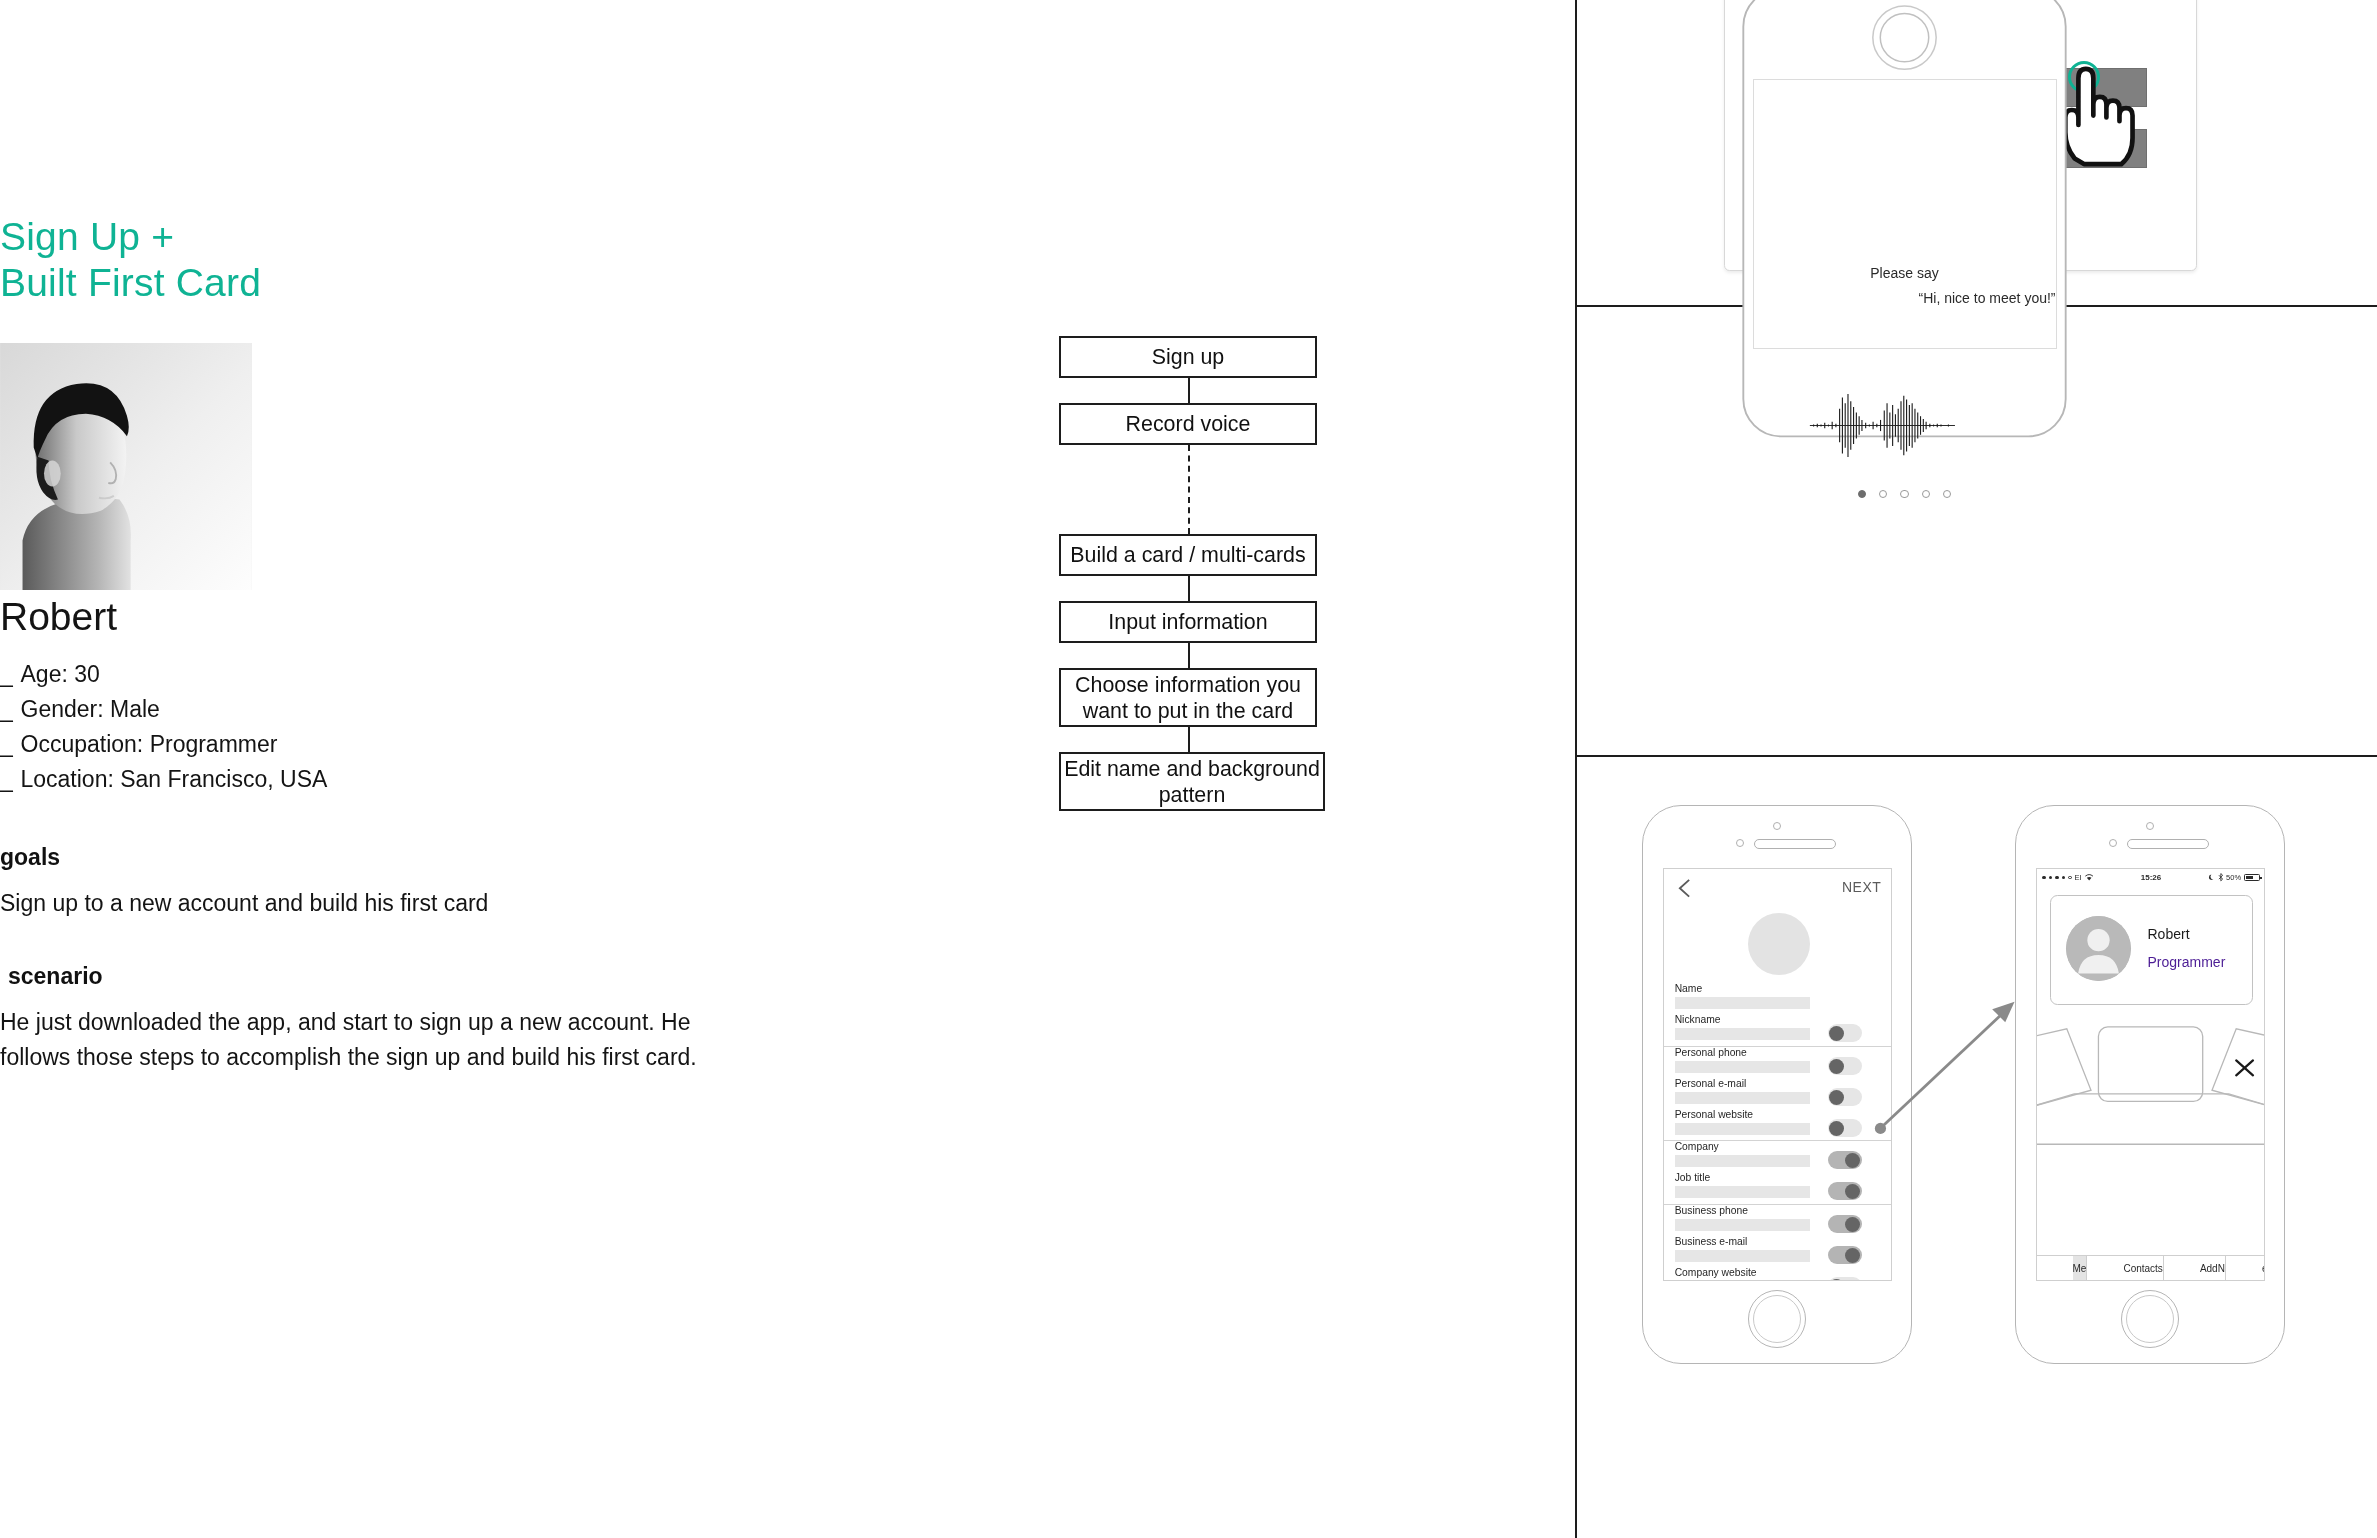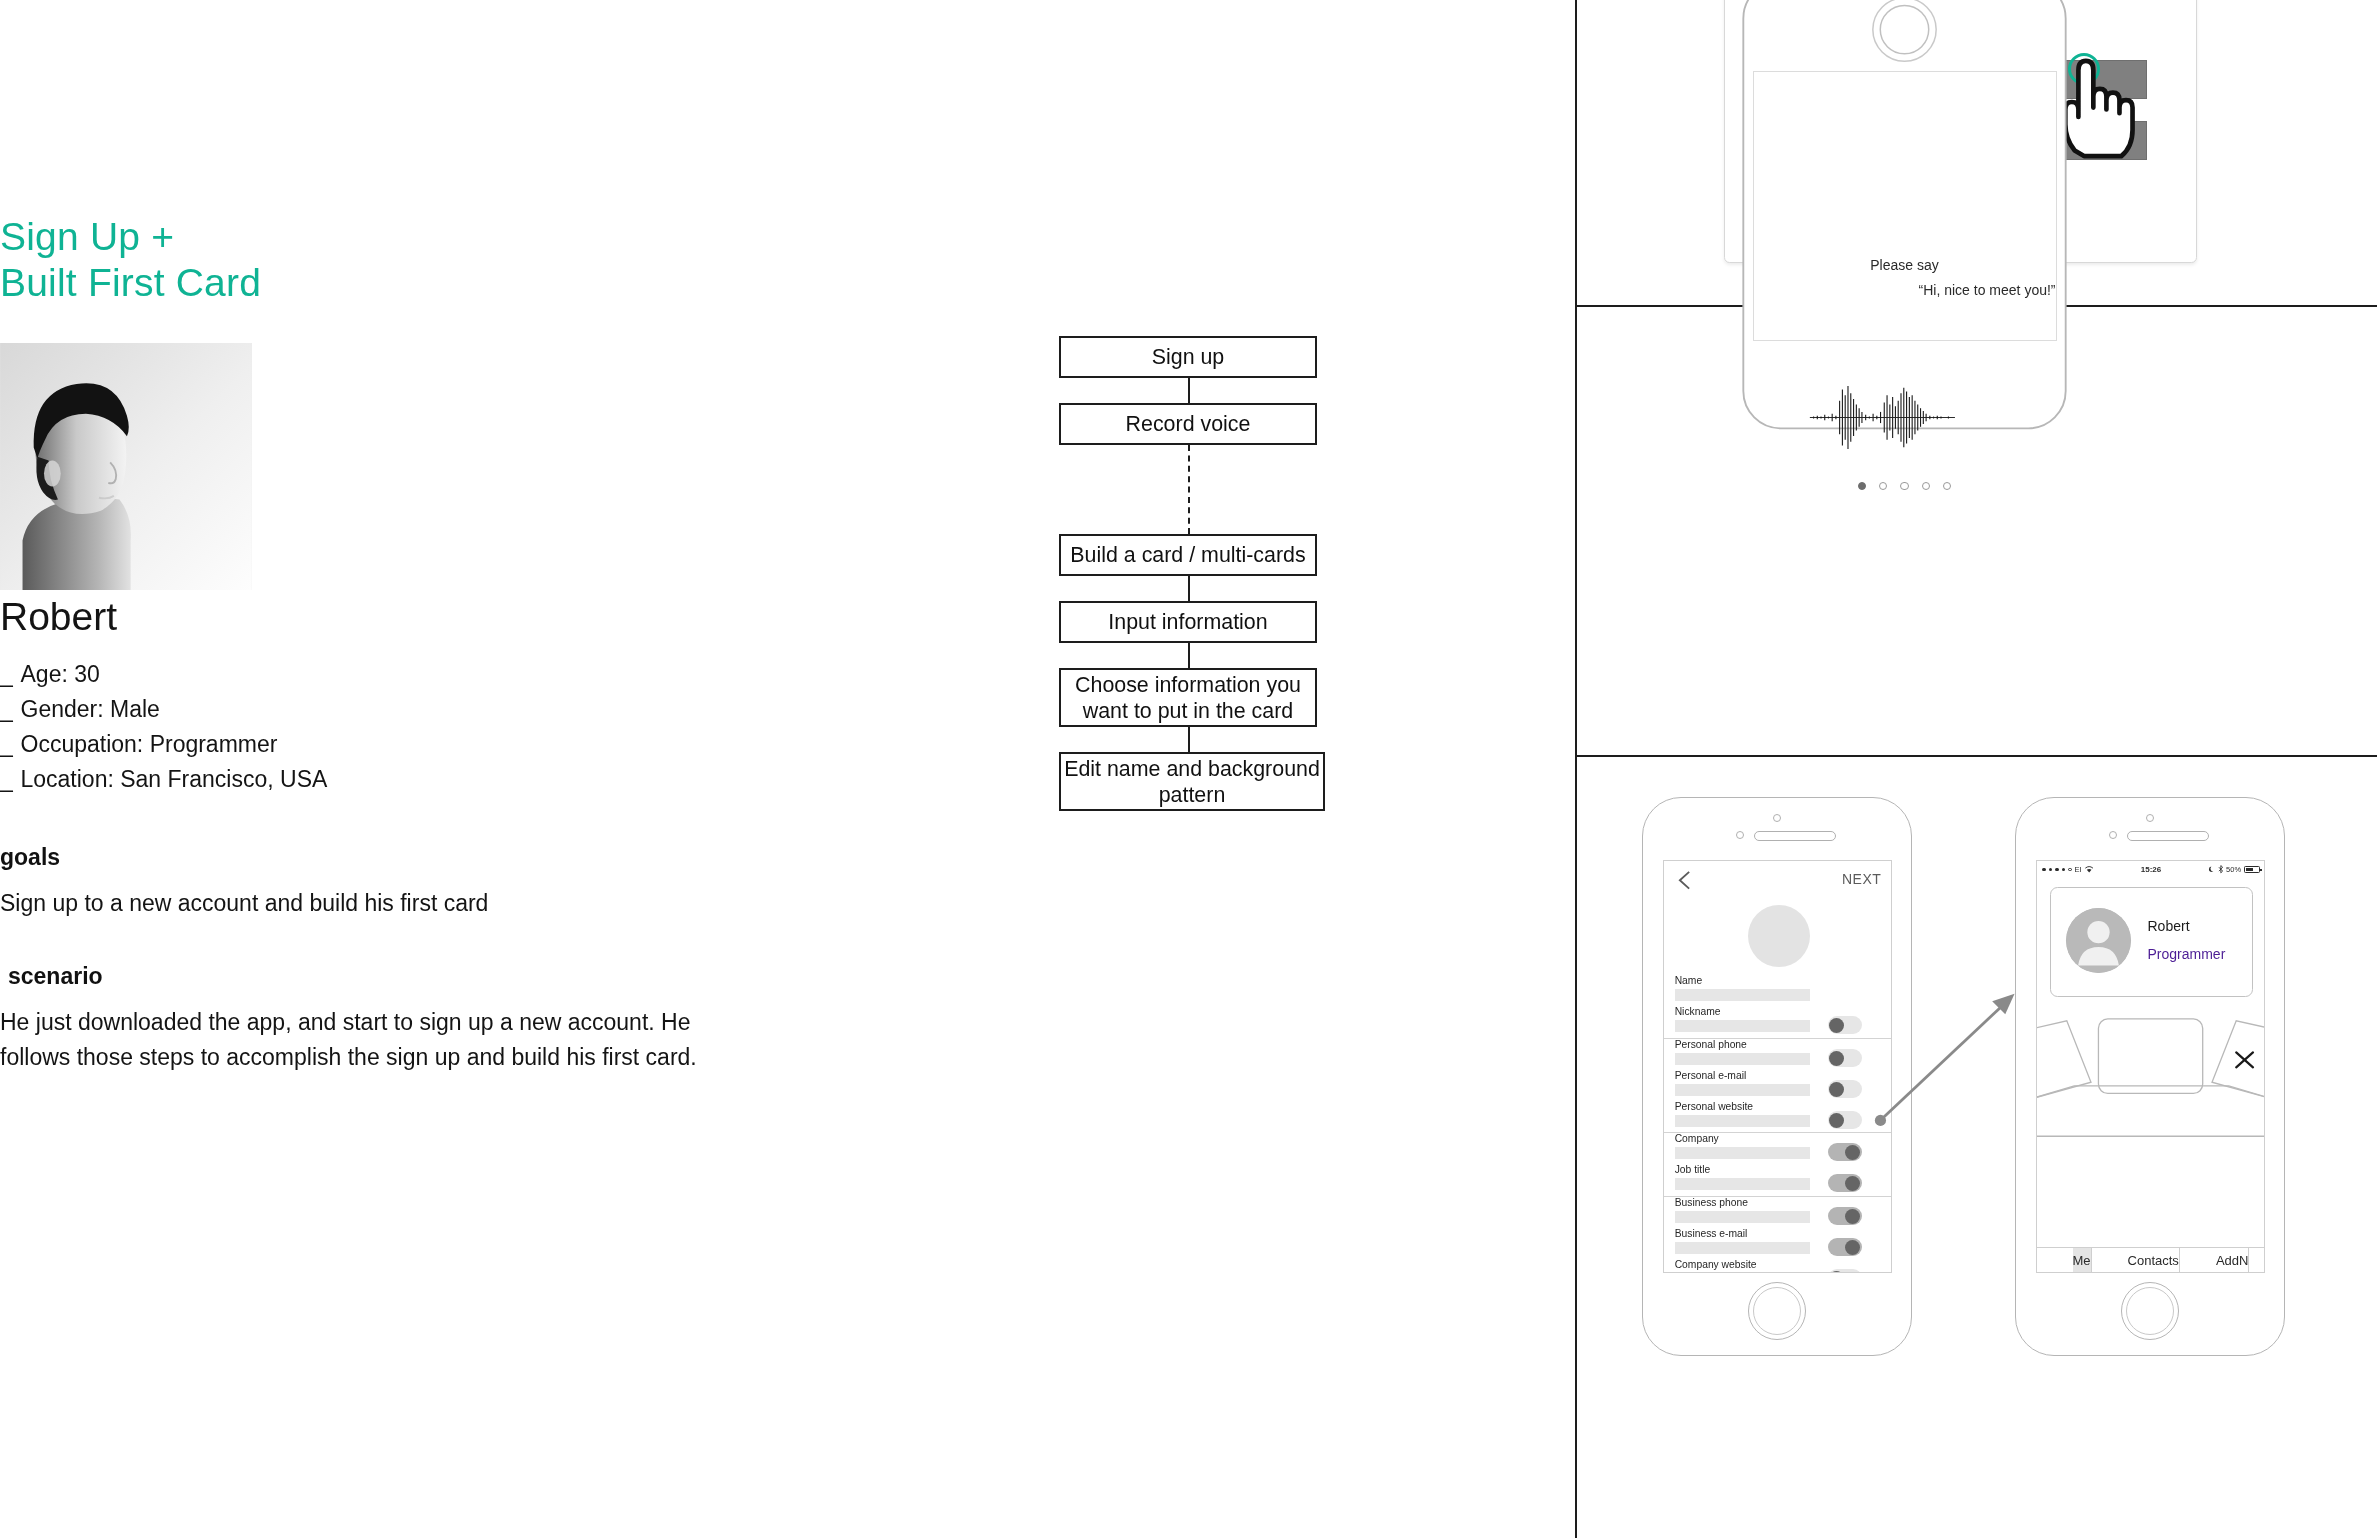--- a/index.html
+++ b/index.html
@@ -34,21 +34,21 @@
 
   
   #flowchart{position:absolute;left:1059px;top:336px;width:261px;}
   .flow-box{position:absolute;border:2.3px solid #1d1d1d;background:#fff;
       display:flex;align-items:center;justify-content:center;text-align:center;
       font-size:21.4px;line-height:26px;color:#111;box-sizing:border-box;}
   .flow-conn{position:absolute;left:129px;width:0;border-left:2.3px solid #1d1d1d;}
   .flow-conn.dashed{border-left-style:dashed;}
 
   
-  #mock-area{position:absolute;left:1575px;top:0;width:802px;height:1522px;}
+  #mock-area{position:absolute;left:1575px;top:8px;width:802px;height:1522px;}
   .panel-divider-v{position:absolute;left:1575px;top:0;width:0;height:1538px;
       border-left:2.8px solid #1d1d1d;}
   .panel-divider-h{position:absolute;left:1575px;width:802px;height:0;
       border-top:2.8px solid #1d1d1d;}
   #divider-h1{top:305px;}
   #divider-h2{top:755px;}
 
   
   #signin-sheet{position:absolute;left:149px;top:-214px;width:471px;height:475px;
       border:0.9px solid #d8d8d8;border-radius:5.6px;background:#fff;
@@ -122,21 +122,21 @@
   #name-card{position:absolute;left:13px;top:26px;width:203px;height:110px;
       border:1.4px solid #c2c2c2;border-radius:7.5px;background:#fff;box-sizing:border-box;}
   #card-avatar{position:absolute;left:15px;top:19.6px;width:65px;height:65px;border-radius:50%;background:#b9b9b9;overflow:hidden;}
   #card-name{position:absolute;left:97px;top:30px;font-size:14px;color:#1c1c1c;}
   #card-role{position:absolute;left:97px;top:58px;font-size:14px;color:#4c1d95;}
 
   #card-graphic{position:absolute;left:0;top:154px;width:229px;height:168px;}
   #tab-bar{position:absolute;left:0;bottom:0;width:229px;height:25px;display:flex;
       border-top:0.9px solid #cfcfcf;box-sizing:border-box;}
   .tab-item{flex:1;display:flex;align-items:center;justify-content:center;
-      font-size:13px;color:#2a2a2a;border-right:0.9px solid #cfcfcf;box-sizing:border-box;margin-left:36px;}
+      font-size:10px;color:#2a2a2a;border-right:0.9px solid #cfcfcf;box-sizing:border-box;margin-left:36px;}
   .tab-item:last-child{border-right:none;}
   .tab-item.active{background:#e4e4e4;}
 
   #flow-arrow{position:absolute;left:298px;top:988px;width:149px;height:140px;}
 </style>
 </head>
 <body>
 
 <div id="persona-column">
 

